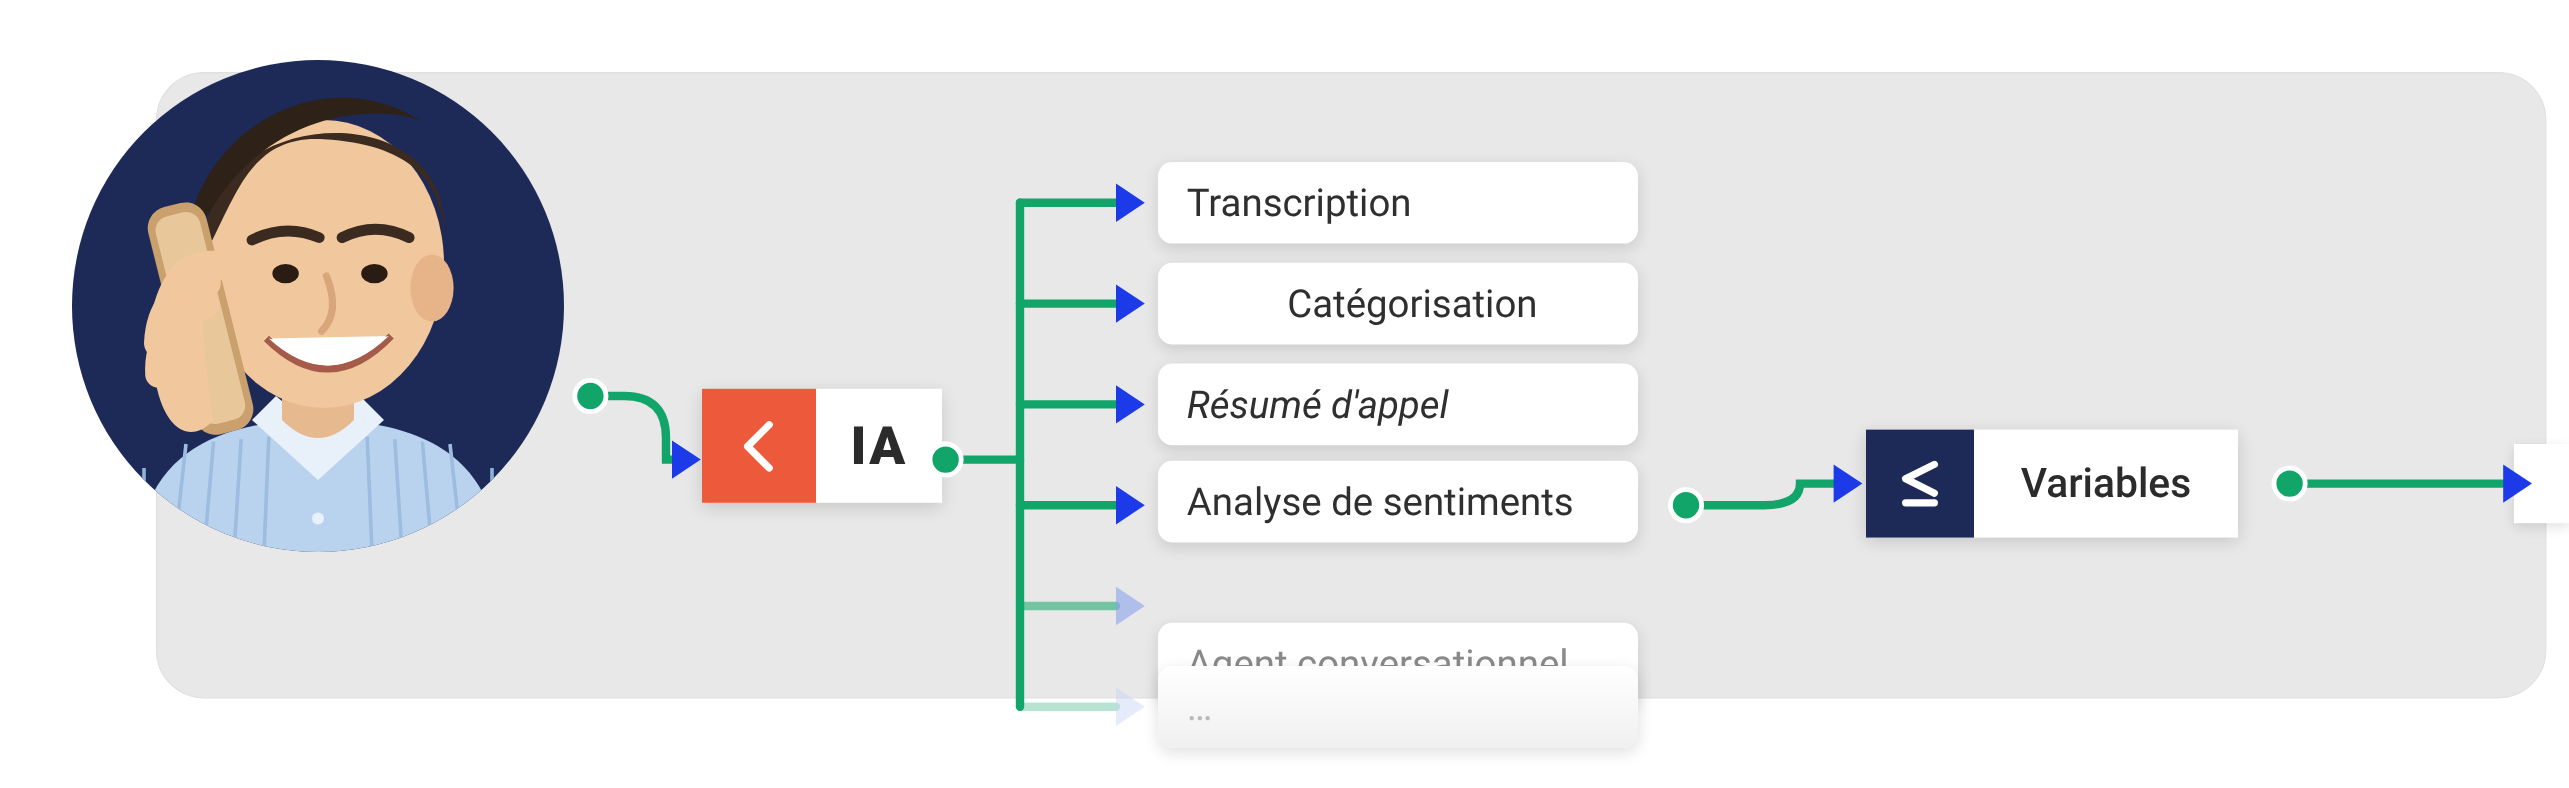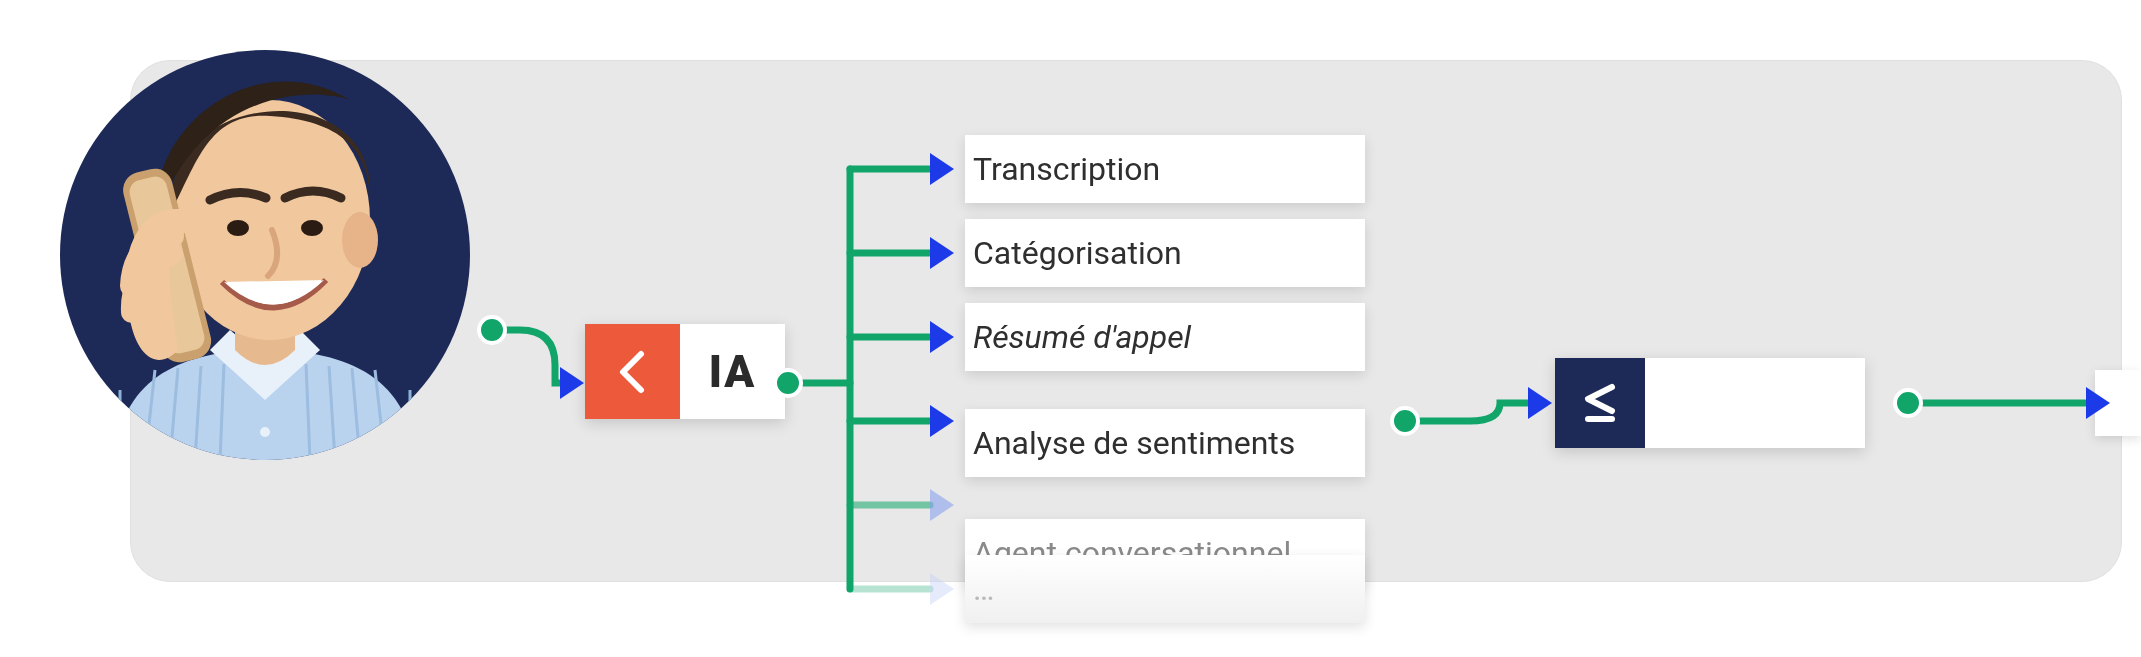--- a/index.html
+++ b/index.html
@@ -50,28 +50,29 @@
     flex:1;text-align:center;font-weight:900;font-size:44px;color:#2b2b2b;
     letter-spacing:2px;
   }
   .feat{
     position:absolute;
     left:965px;
     width:400px;height:68px;
     background:#ffffff;
     box-shadow:0 4px 12px rgba(0,0,0,.12);
     display:flex;align-items:center;
-    padding-left:8px;
+    padding-left:24px;
     font-size:32px;color:#2f2f2f;
     box-sizing:border-box;
+    border-radius:12px;
   }
   .feat.f0{top:135px;}
-  .feat.f1{top:219px;}
+  .feat.f1{top:219px;justify-content:center;}
   .feat.f2{top:303px;font-style:italic;}
-  .feat.f3{top:409px;}
+  .feat.f3{top:384px;}
   .feat.f4{top:471px;color:#8a8a8a;background:linear-gradient(180deg,#ffffff 0%,#ffffff 55%,#f3f3f3 100%);margin-top:48px;}
   .feat.f5{top:555px;color:#b9b9b9;background:linear-gradient(180deg,#ffffff 0%,#f0f0f0 100%);}
 
   .node-vars{
     position:absolute;
     left:1555px; top:358px;
     width:310px;height:90px;
     background:#ffffff;
     box-shadow:0 4px 14px rgba(0,0,0,.15);
     display:flex;align-items:center;
@@ -232,15 +233,16 @@
     <span>…</span>
   </div>
 
 <div class="node-vars">
   <div class="sq">
     <svg width="52" height="52" viewBox="0 0 52 52">
       <path d="M38 10 L14 22 L38 34" stroke="#ffffff" stroke-width="6" fill="none" stroke-linecap="round" stroke-linejoin="round"></path>
       <line x1="14" y1="42" x2="38" y2="42" stroke="#ffffff" stroke-width="6" stroke-linecap="round"></line>
     </svg>
   </div>
+  <div class="lbl">Variables</div>
 </div>
 
 <div class="cut"></div>
 
 </body></html>

